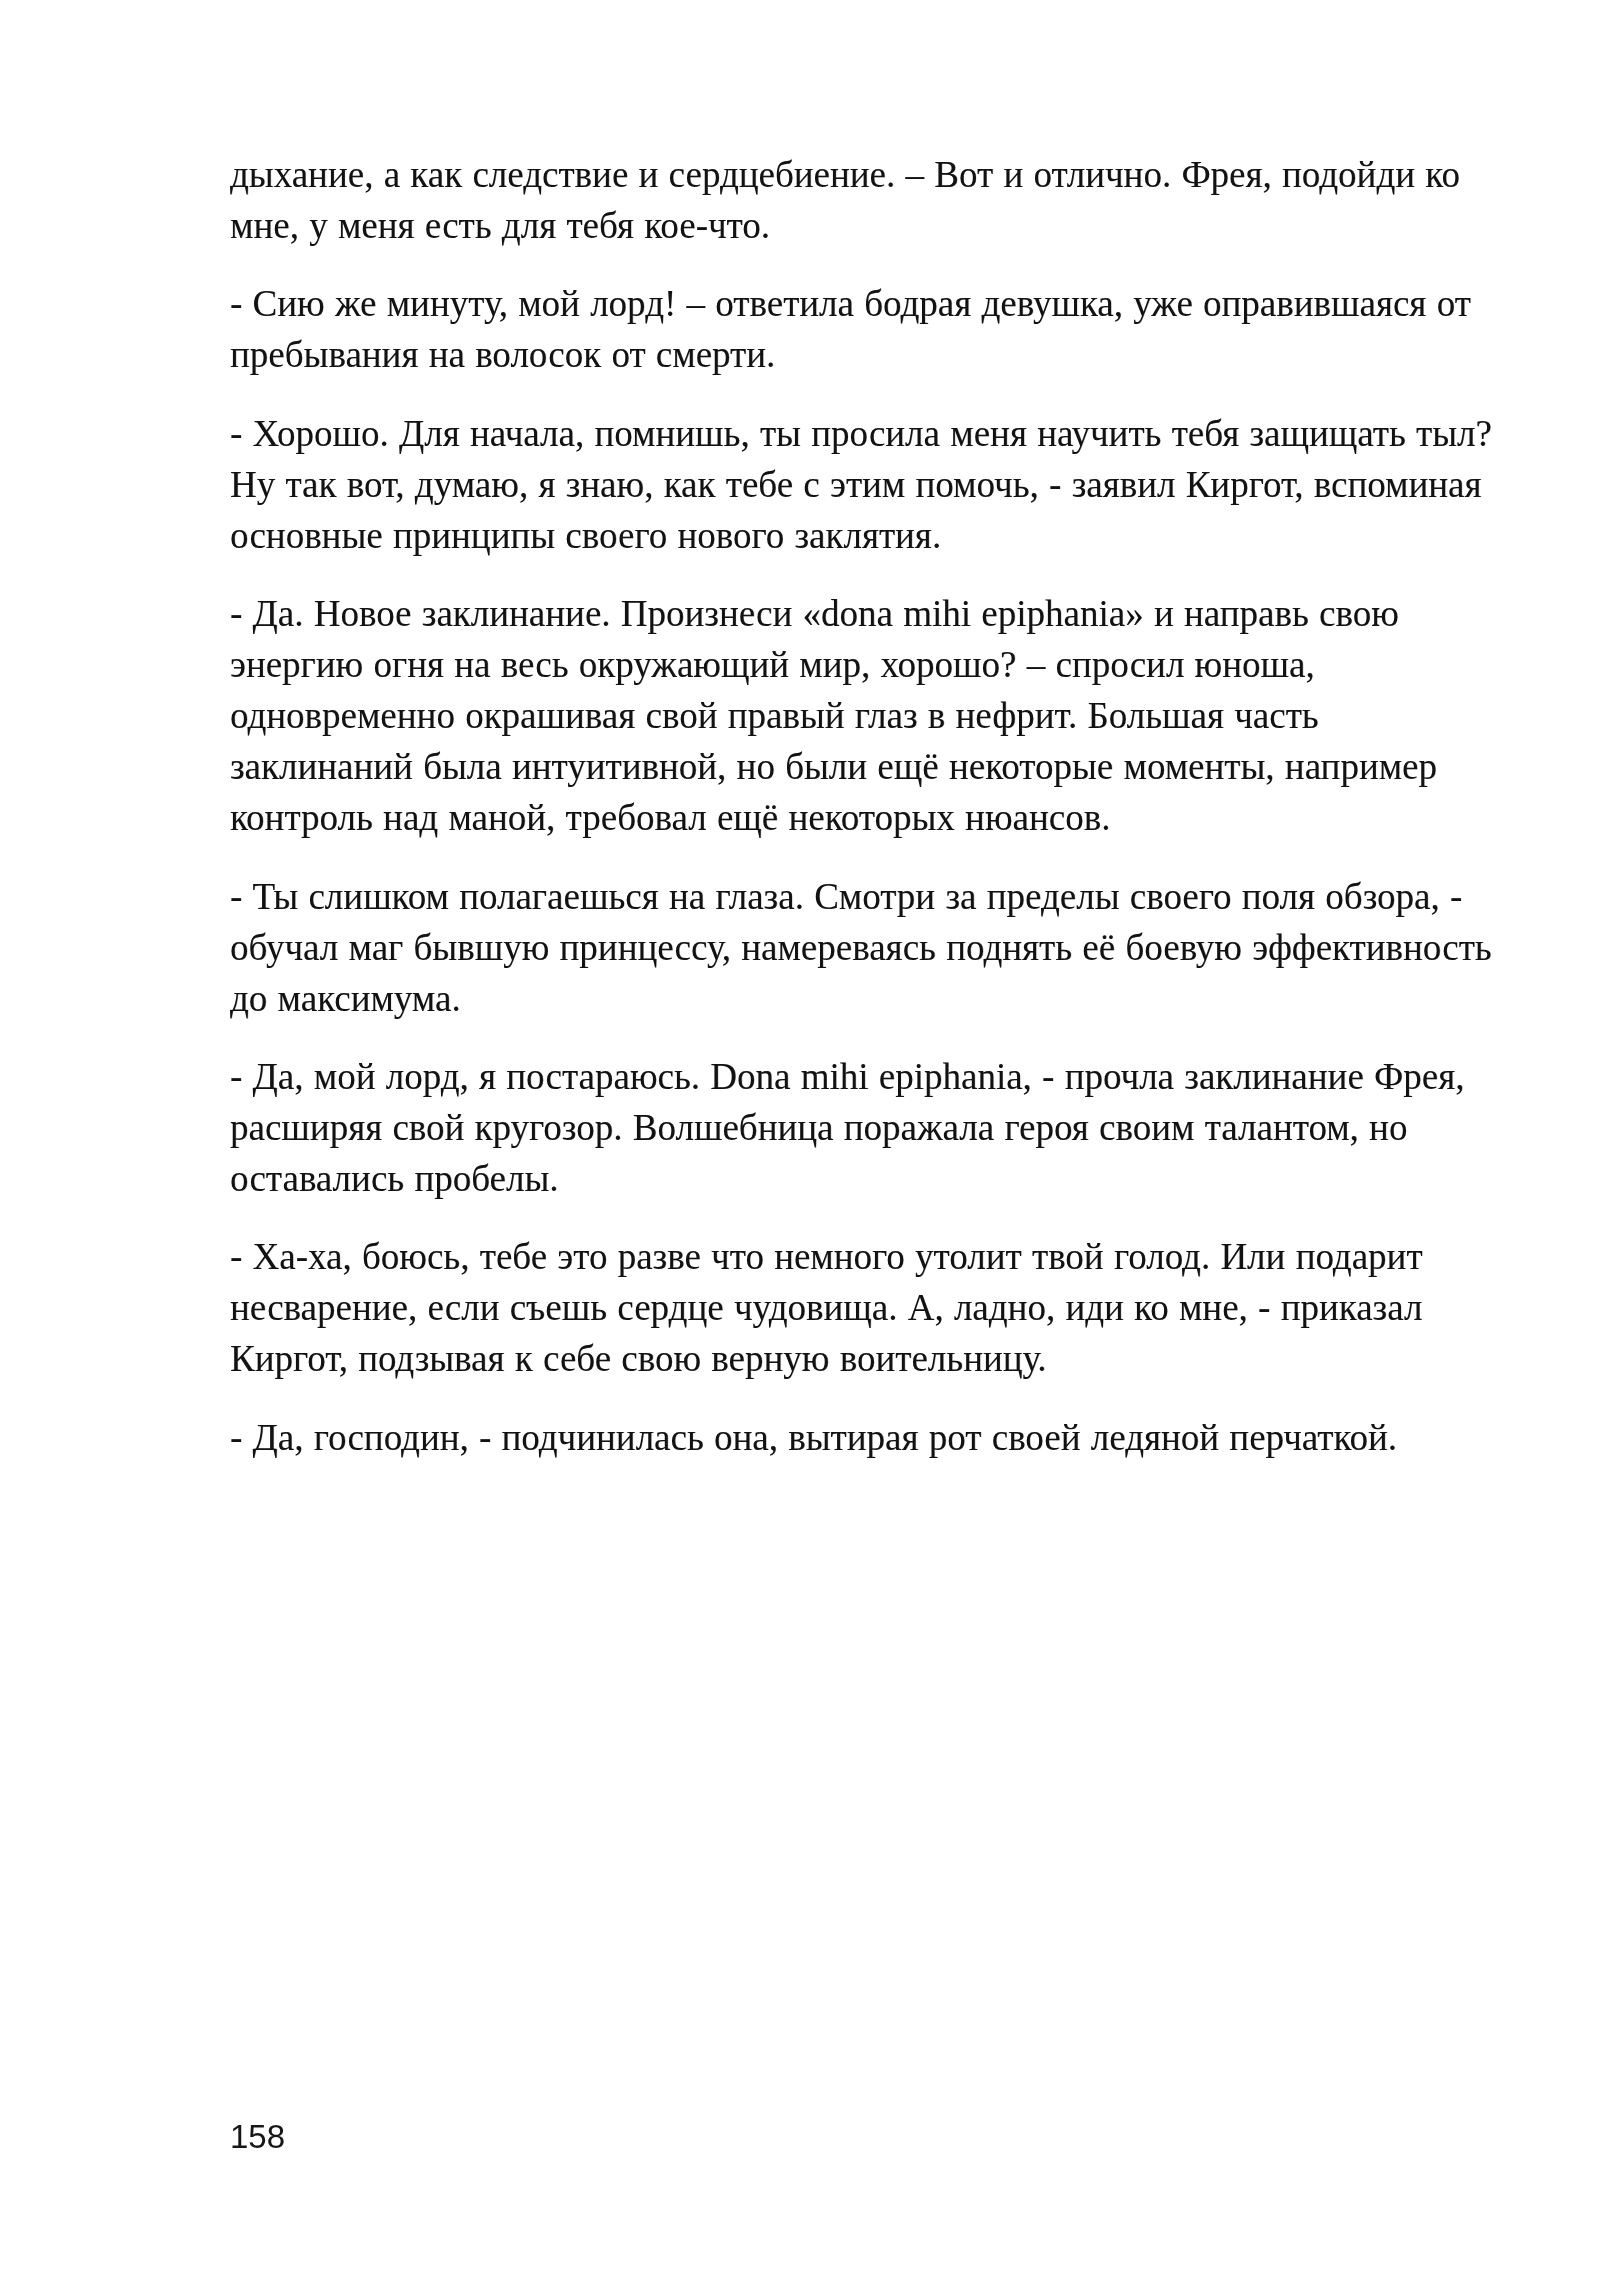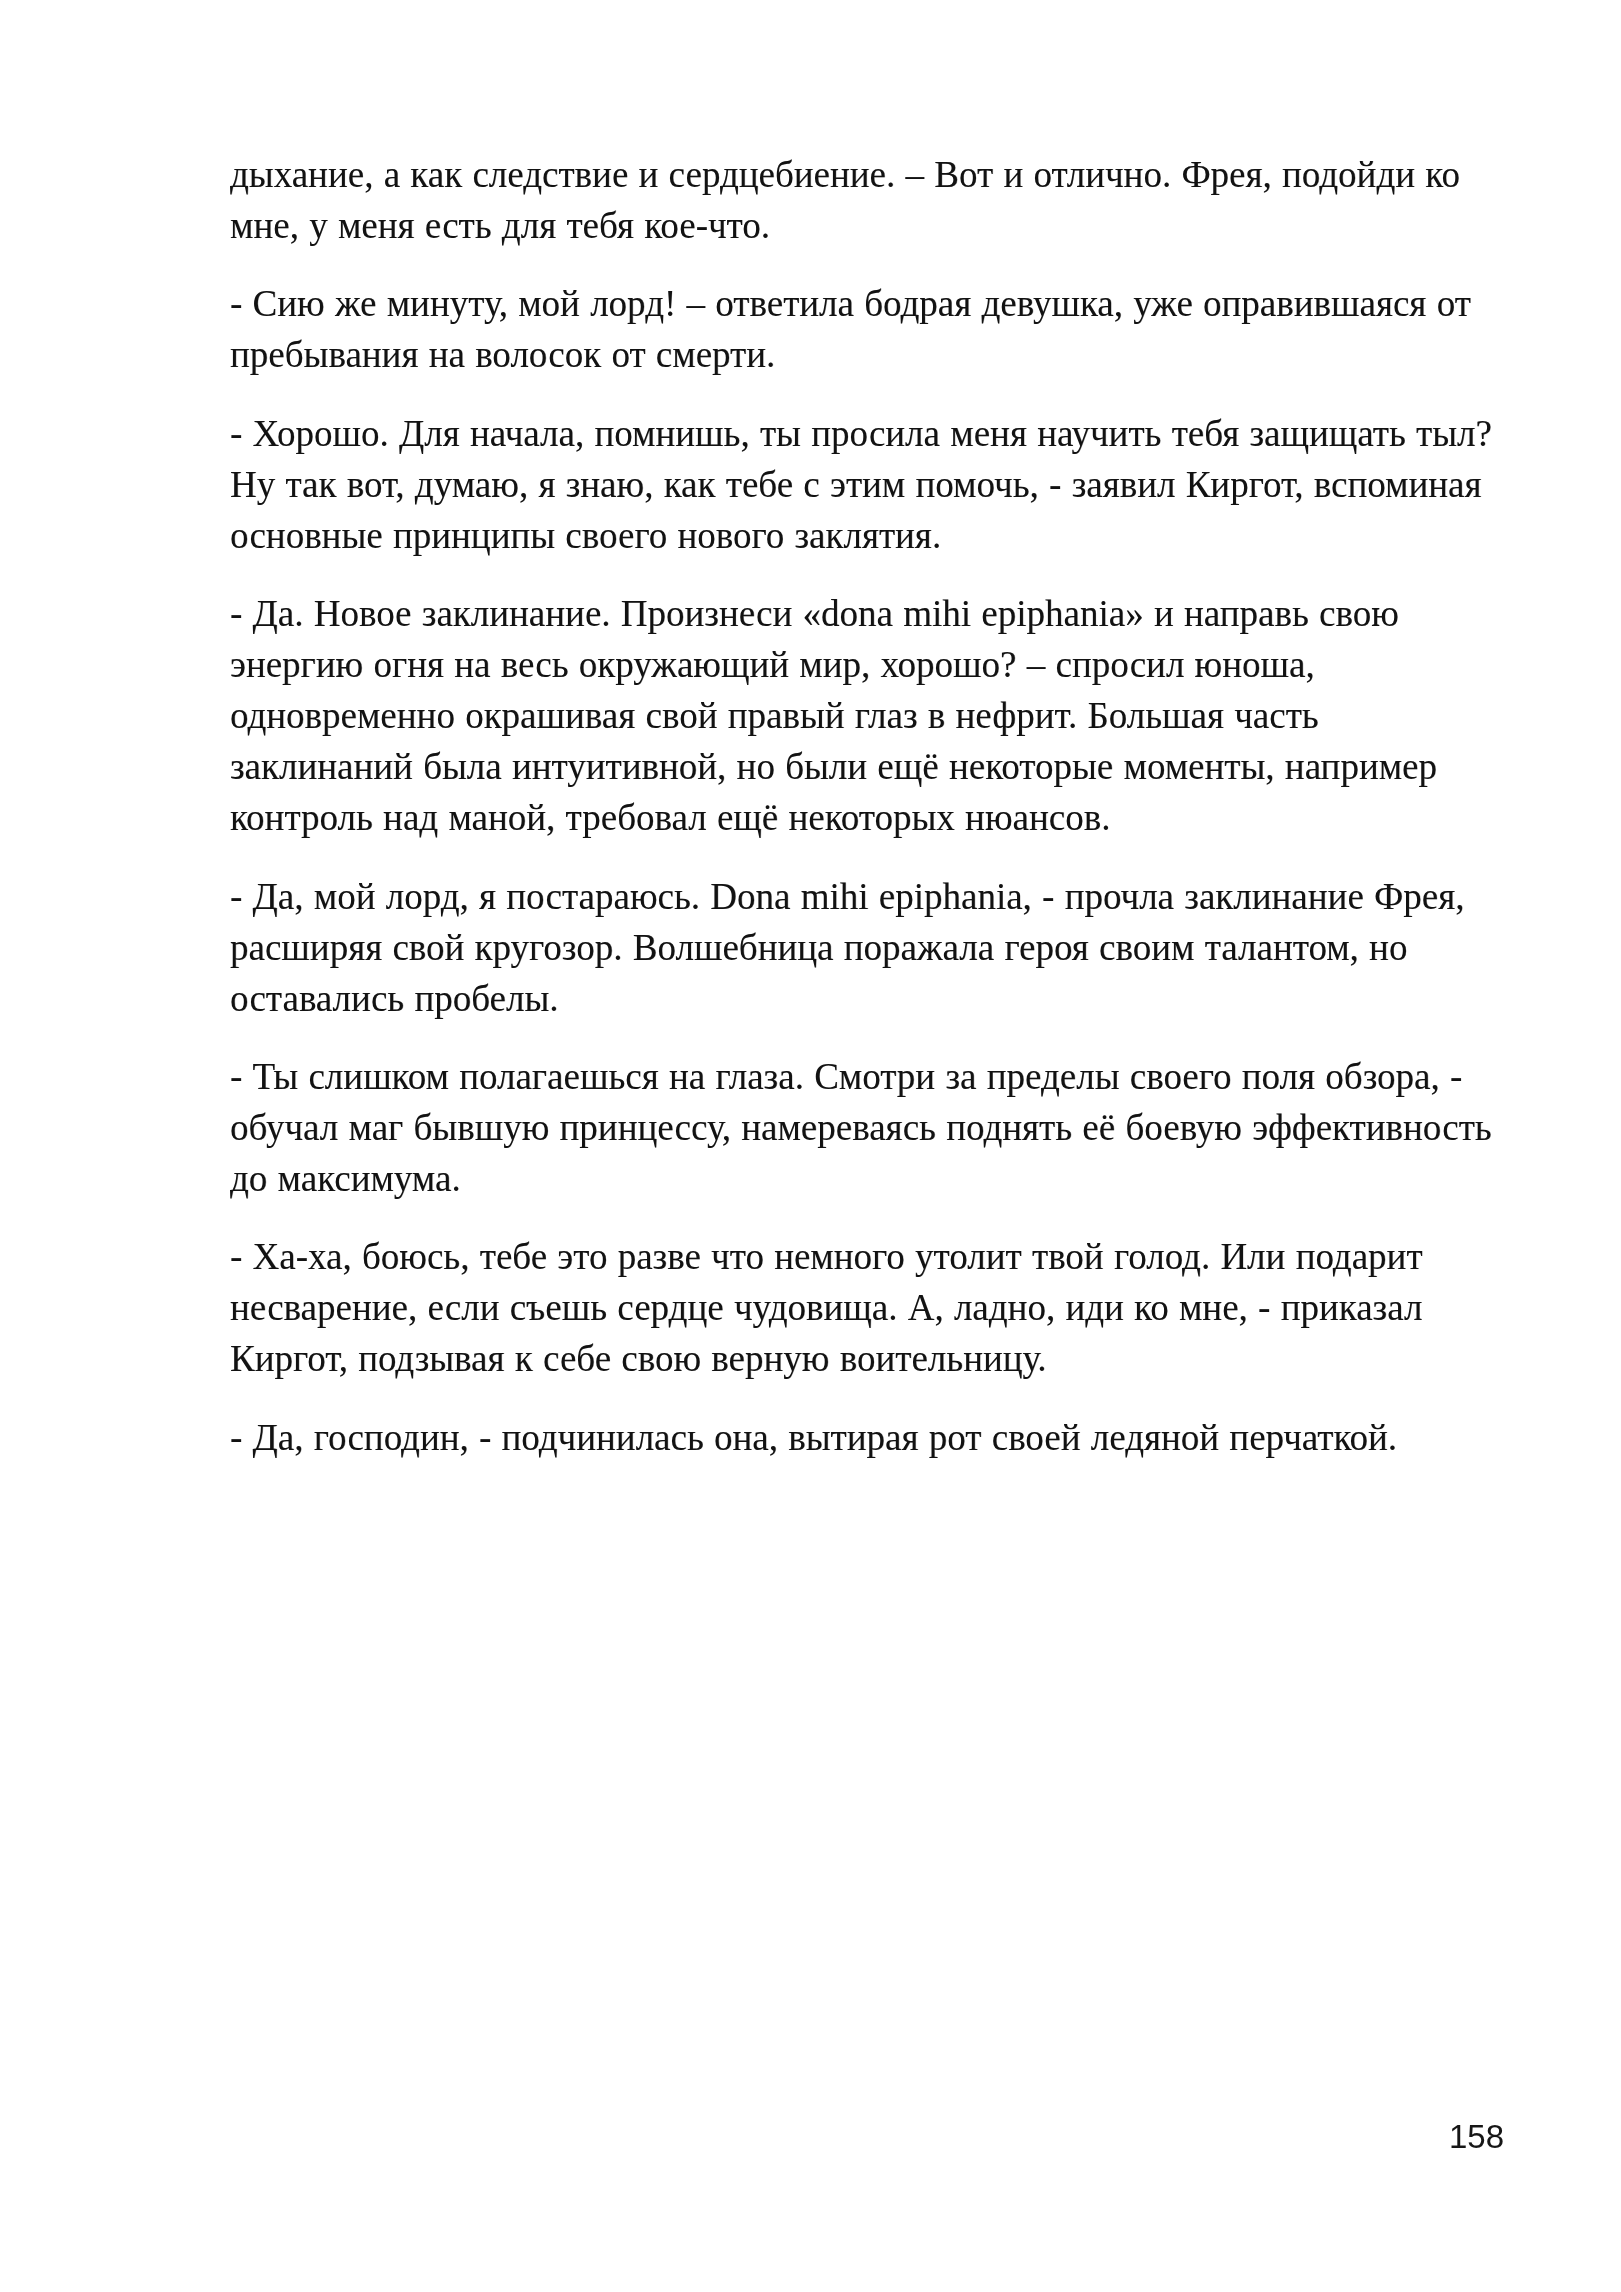--- a/index.html
+++ b/index.html
@@ -30,36 +30,36 @@
     text-shadow: 0.4px 0.4px 0 rgba(0,0,0,0.30);
     margin: 0 0 27.4px 0;
     text-align: left;
     word-spacing: 1px;
   }
   .page-footer {
     position: absolute;
     top: 2117px;
     left: 230px;
     width: 1274px;
-    text-align: right;
+    text-align: left;
     font-family: "Liberation Sans", "DejaVu Sans", sans-serif;
     font-size: 33px;
     line-height: 39px;
     color: #161616;
   }
 </style>
 </head>
 <body>
 
 <div class="page">
   <div class="text-block">
     <p>дыхание, а как следствие и сердцебиение. – Вот и отлично. Фрея, подойди ко мне, у меня есть для тебя кое-что.</p>
     <p>- Сию же минуту, мой лорд! – ответила бодрая девушка, уже оправившаяся от пребывания на волосок от смерти.</p>
     <p>- Хорошо. Для начала, помнишь, ты просила меня научить тебя защищать тыл? Ну так вот, думаю, я знаю, как тебе с этим помочь, - заявил Киргот, вспоминая основные принципы своего нового заклятия.</p>
     <p>- Да. Новое заклинание. Произнеси «dona mihi epiphania» и направь свою энергию огня на весь окружающий мир, хорошо? – спросил юноша, одновременно окрашивая свой правый глаз в нефрит. Большая часть заклинаний была интуитивной, но были ещё некоторые моменты, например контроль над маной, требовал ещё некоторых нюансов.</p>
+    <p>- Ты слишком полагаешься на глаза. Смотри за пределы своего поля обзора, - обучал маг бывшую принцессу, намереваясь поднять её боевую эффективность до максимума.</p>
     <p>- Да, мой лорд, я постараюсь. Dona mihi epiphania, - прочла заклинание Фрея, расширяя свой кругозор. Волшебница поражала героя своим талантом, но оставались пробелы.</p>
-    <p>- Ты слишком полагаешься на глаза. Смотри за пределы своего поля обзора, - обучал маг бывшую принцессу, намереваясь поднять её боевую эффективность до максимума.</p>
     <p>- Ха-ха, боюсь, тебе это разве что немного утолит твой голод. Или подарит несварение, если съешь сердце чудовища. А, ладно, иди ко мне, - приказал Киргот, подзывая к себе свою верную воительницу.</p>
     <p>- Да, господин, - подчинилась она, вытирая рот своей ледяной перчаткой.</p>
   </div>
   <div class="page-footer">158</div>
 </div>
 
 
 </body></html>

